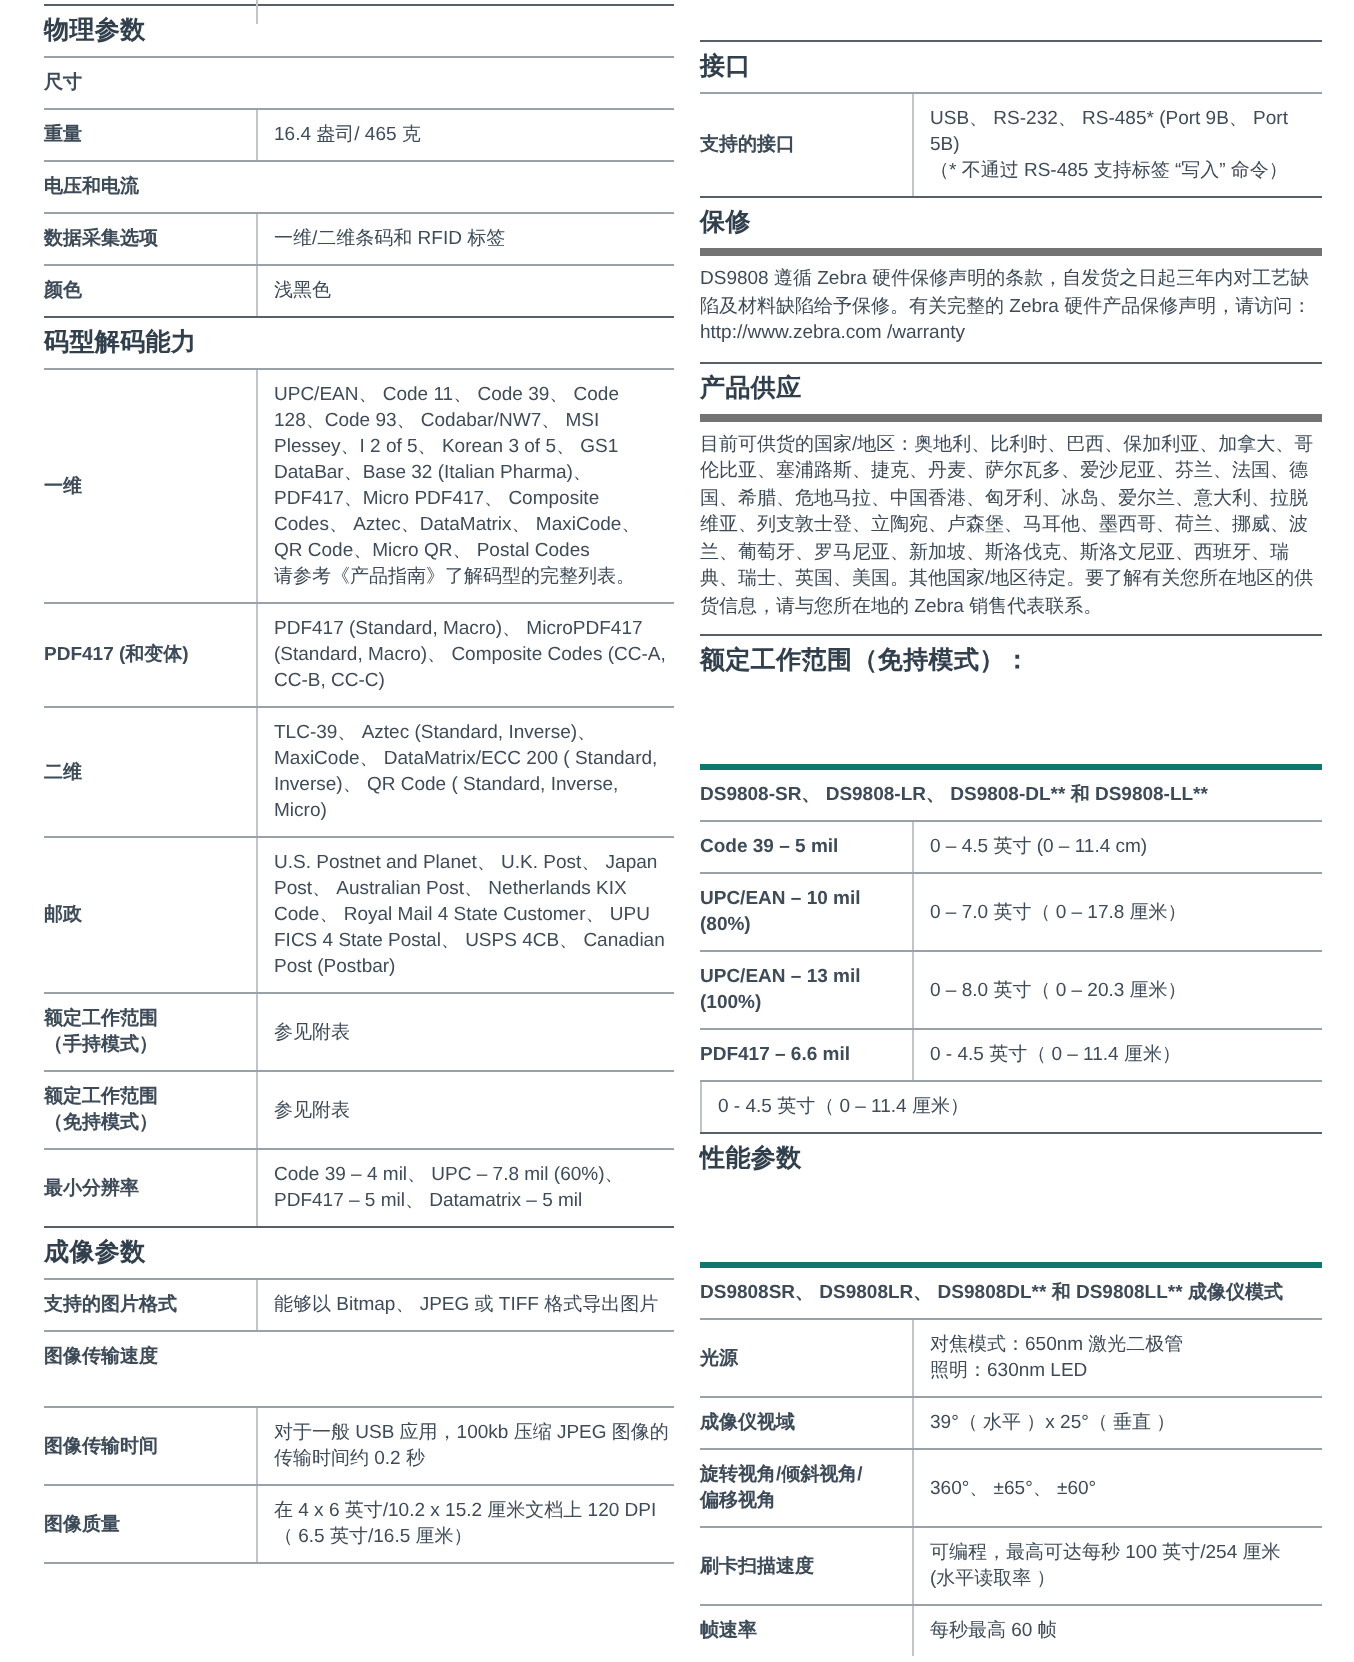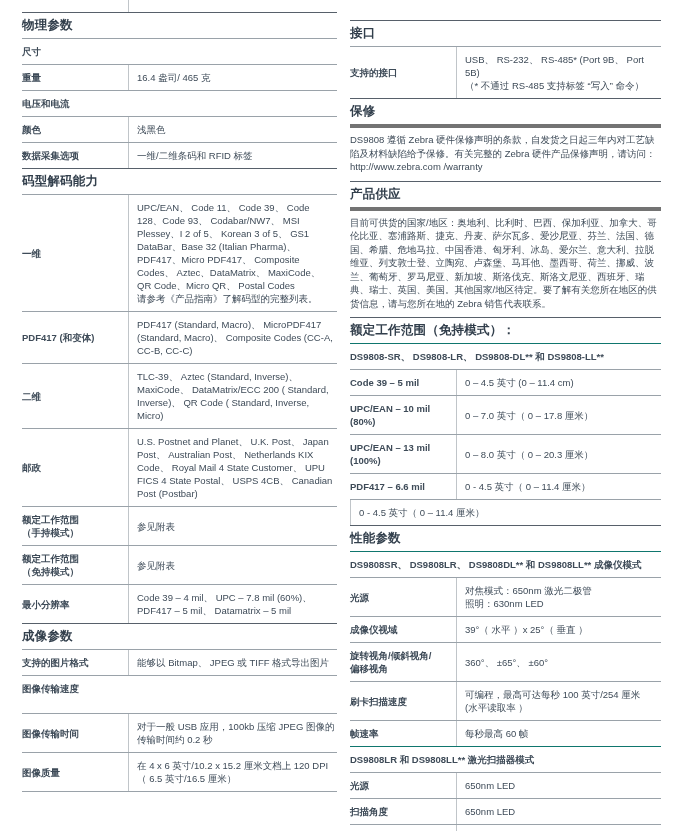--- a/index.html
+++ b/index.html
@@ -5,21 +5,21 @@
   html,body { margin:0; padding:0; background:#ffffff; }
   body {
     width:677px; height:831px;
     font-family:"Liberation Sans","DejaVu Sans",sans-serif;
     color:#3e4b58;
     -webkit-font-smoothing:antialiased;
   }
   .page { position:relative; width:677px; height:831px; overflow:hidden; background:#fff; }
   .cols { display:flex; align-items:flex-start; }
   .col { font-size:9.5px; line-height:13px; }
-  .col-left  { width:315px; margin-left:22px; padding-top:12px; }
+  .col-left  { width:315px; margin-left:22px; padding-top:2px; }
   .col-right { width:311px; margin-left:13px; padding-top:20px; }
 
   .sec-title {
     border-top:1px solid #57606a;
     font-size:12.5px; line-height:14px; font-weight:bold; color:#323f4c;
     padding:5px 0 6px 0; letter-spacing:0.2px;
   }
   .row { display:flex; align-items:stretch; border-top:1px solid #9aa2a9; }
   .row .label {
     width:100px; flex:0 0 100px;
@@ -29,22 +29,22 @@
     white-space:pre-line; overflow-wrap:break-word;
   }
   .row .value {
     flex:1; border-left:1px solid #c0c5c9;
     padding:6px 0 6px 8px;
     display:flex; align-items:center;
     white-space:pre-line; overflow-wrap:break-word;
   }
   .row.pb .value, .row.pb .label { padding-bottom:18px; }
   .subheader {
-    border-top:1px solid #0f766e;
-    font-weight:bold; padding:6px 0; white-space:pre-line;
+    border-top:3px solid #0f766e;
+    font-weight:bold; padding:6px 0; white-space:pre-line;margin-top:39px;
   }
   .para {
     border-top:4px solid #737373;
     padding:5px 0 7px 0; line-height:13.5px;
     white-space:pre-line; overflow-wrap:break-word;
   }
   .end { border-top:1px solid #9aa2a9; height:0; }
   .tick { position:absolute; left:128px; top:0; width:1px; height:12px; background:#c0c5c9; }
 </style>
 </head>
@@ -61,26 +61,26 @@
         <div class="label">尺寸</div>
       </div>
       <div class="row">
         <div class="label">重量</div>
         <div class="value">16.4 盎司/ 465 克</div>
       </div>
       <div class="row">
         <div class="label">电压和电流</div>
       </div>
       <div class="row">
+        <div class="label">数据采集选项</div>
+        <div class="value">一维/二维条码和 RFID 标签</div>
+      </div>
+      <div class="row">
         <div class="label">颜色</div>
         <div class="value">浅黑色</div>
-      </div>
-      <div class="row">
-        <div class="label">数据采集选项</div>
-        <div class="value">一维/二维条码和 RFID 标签</div>
       </div>
 
       <div class="sec-title">码型解码能力</div>
       <div class="row">
         <div class="label">一维</div>
         <div class="value">UPC/EAN、 Code 11、 Code 39、 Code 128、Code 93、 Codabar/NW7、 MSI Plessey、I 2 of 5、 Korean 3 of 5、 GS1 DataBar、Base 32 (Italian Pharma)、 PDF417、Micro PDF417、 Composite Codes、 Aztec、DataMatrix、 MaxiCode、 QR Code、Micro QR、 Postal Codes
 请参考《产品指南》了解码型的完整列表。</div>
       </div>
       <div class="row">
         <div class="label">PDF417 (和变体)</div>

